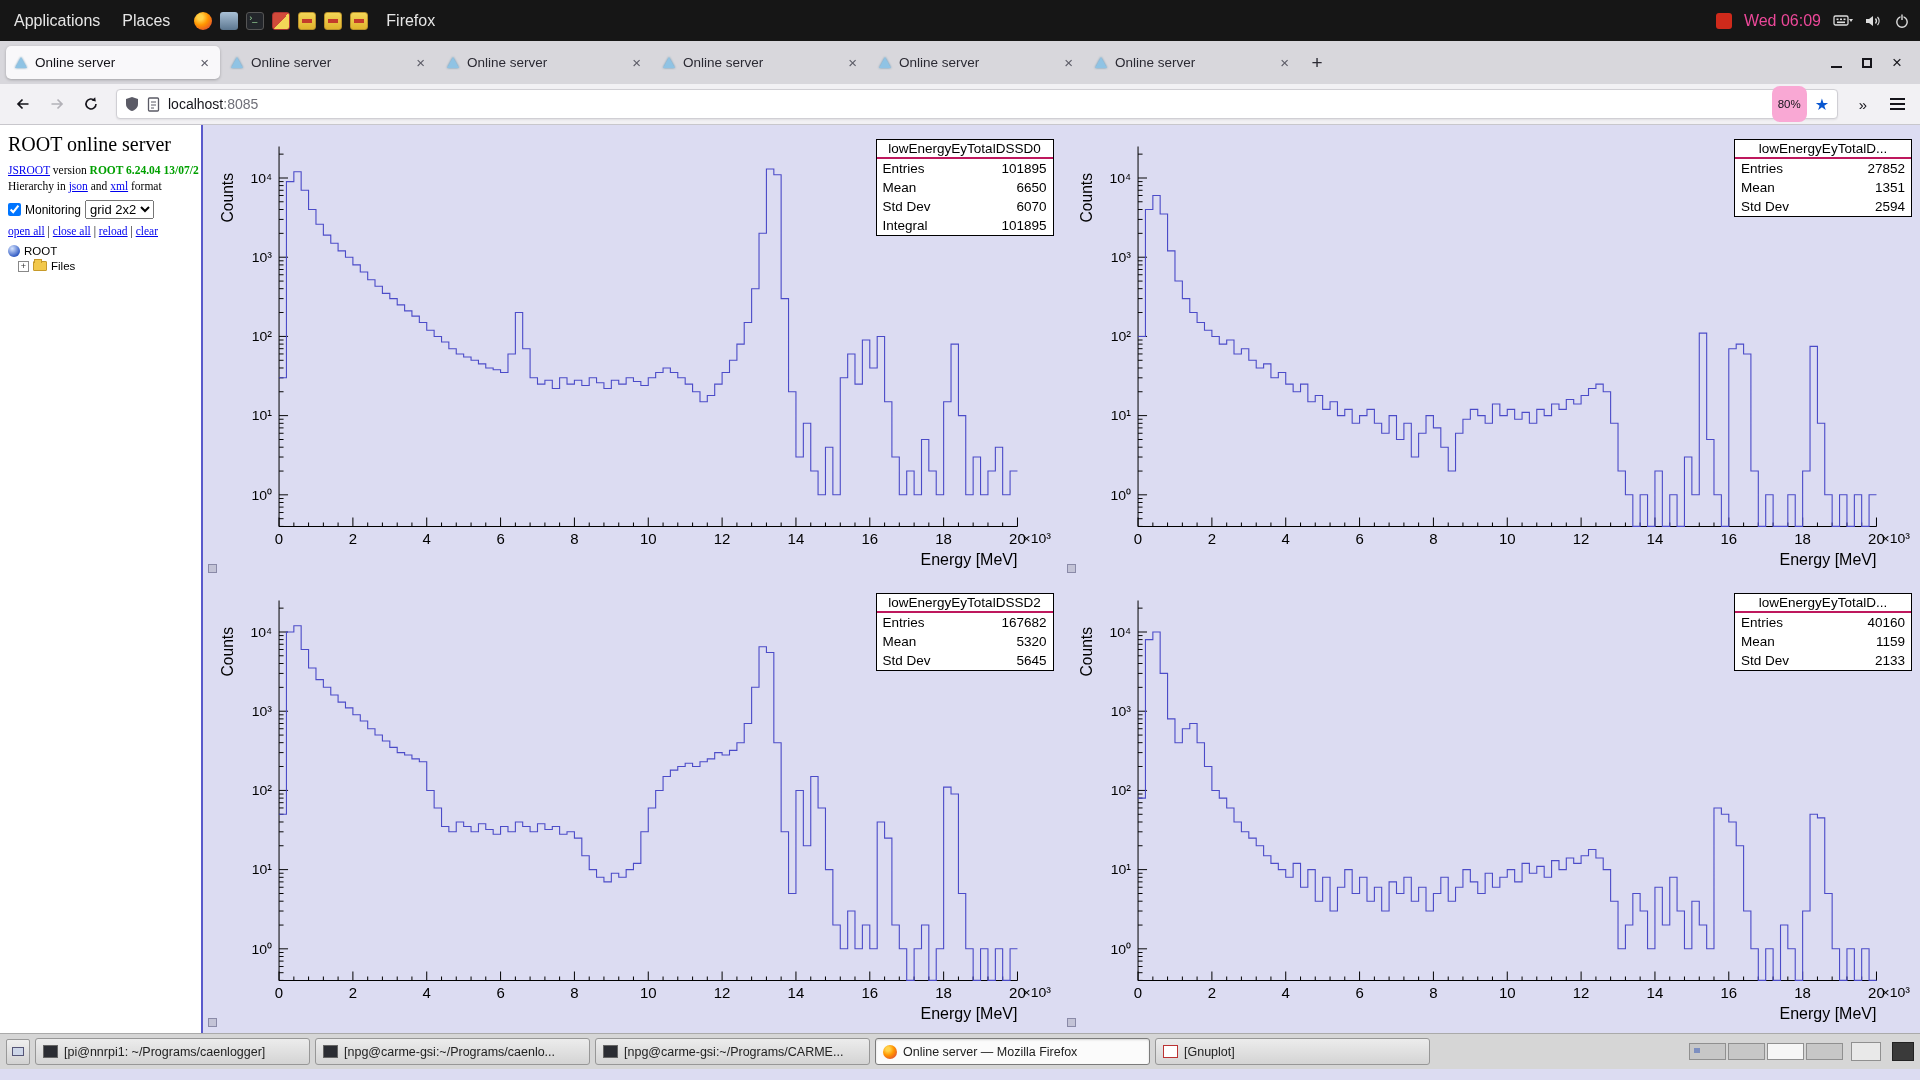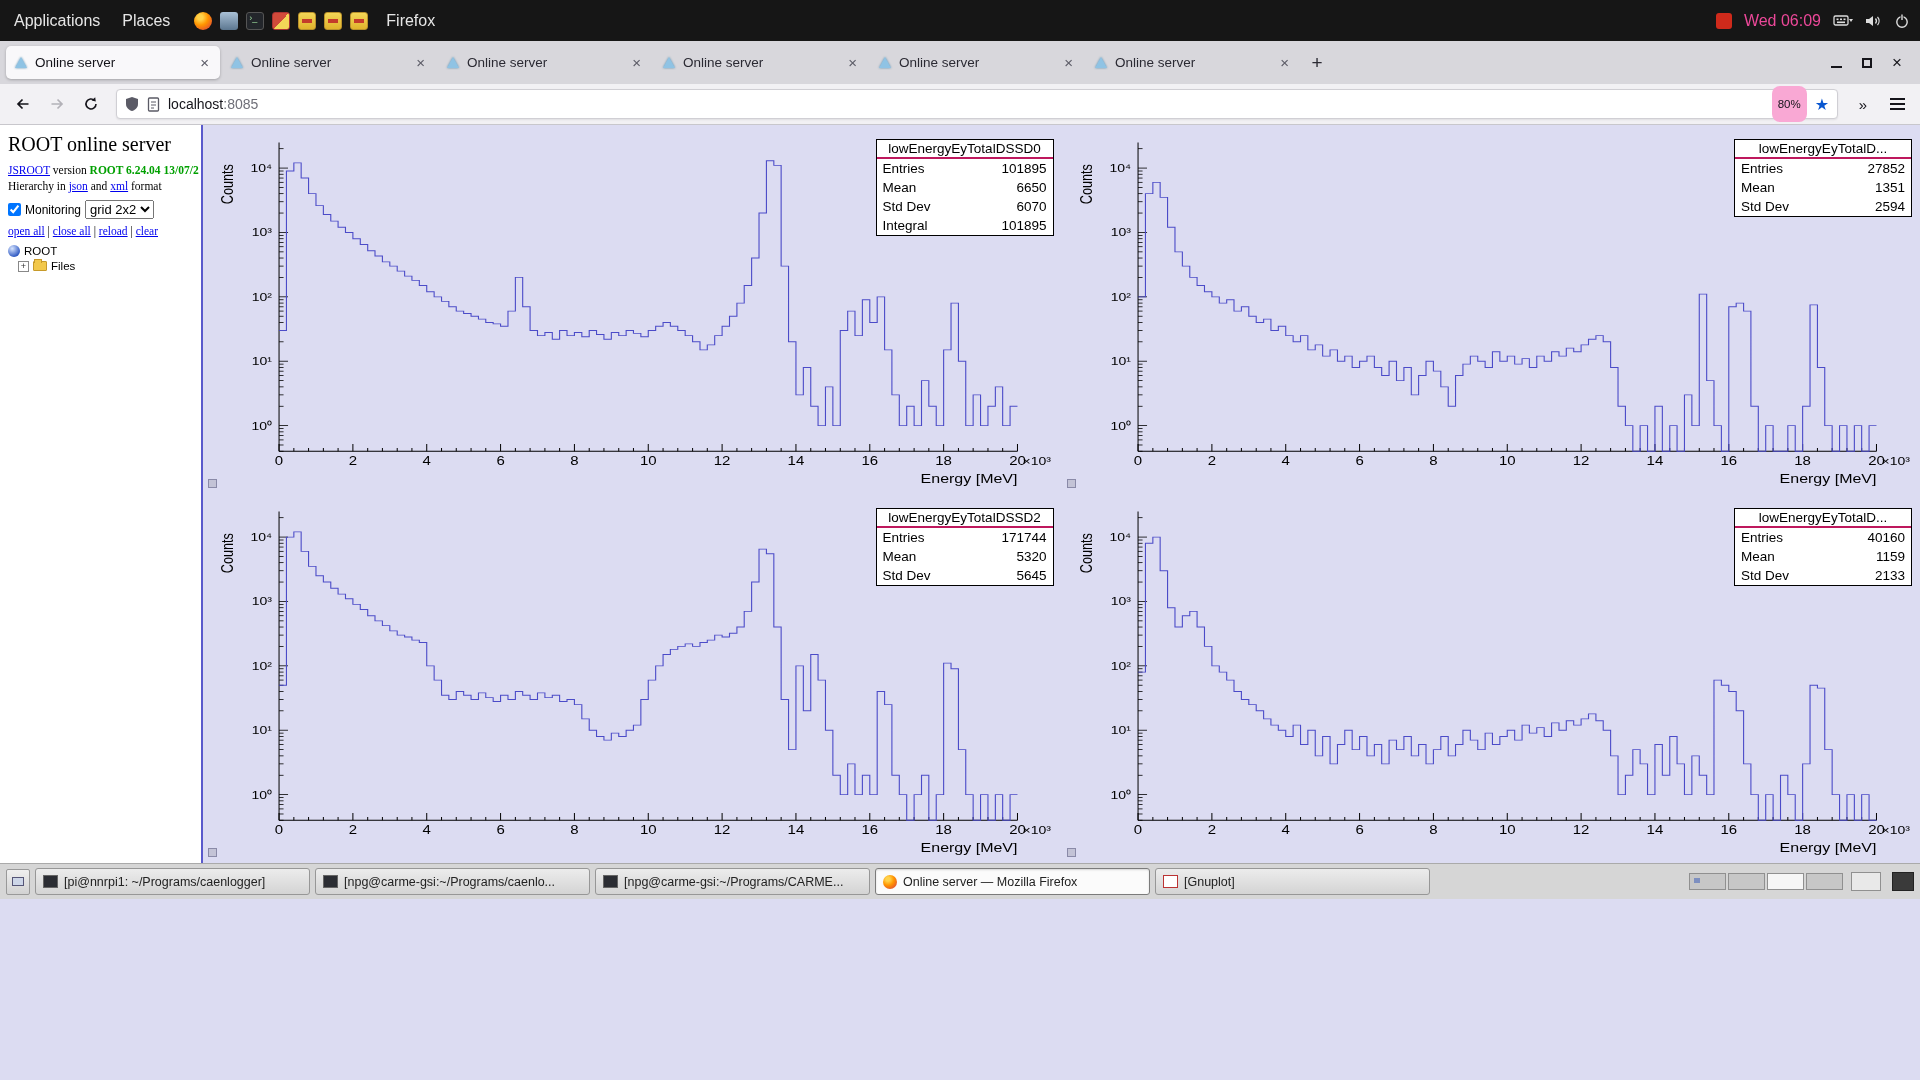--- a/index.html
+++ b/index.html
@@ -40,21 +40,21 @@
   .urlbox { flex:1; height:30px; background:#fff; border:1px solid #d0cfd4; border-radius:4px; display:flex; align-items:center; padding:0 8px; gap:8px; margin:0 6px; box-shadow:0 1px 2px rgba(0,0,0,.08); }
   .urltext { font-size:14px; color:#15141a; flex:1; }
   .urltext .port { color:#6f6f78; }
   .zoom-pill { background:#f9a8d4; border-radius:8px; font-size:11.5px; padding:12px 6px; color:#15141a; }
   .star { color:#0a57d0; font-size:16px; }
   .chev { color:#15141a; font-size:15px; padding:0 4px;}
   .hamburger { display:flex; flex-direction:column; gap:3px; }
   .hamburger span { width:15px; height:2px; background:#15141a; display:block; }
 
   
-  .content { display:flex; height:738px; }
+  .content { display:flex; height:908px; }
   .sidebar { width:203px; background:#fff; padding:6px 8px; font-family:"Liberation Serif",serif; font-size:12px; color:#000; border-right:2px solid #5a5acc; overflow:hidden; }
   .sb-title { font-size:20px; margin:2px 0 8px 0; font-weight:normal; white-space:nowrap; }
   .sb-line { margin-bottom:4px; white-space:nowrap; }
   a.lnk { color:#0000ee; text-decoration:underline; cursor:pointer; }
   .green { color:#00a000; font-weight:bold; }
   .mon-row { display:flex; align-items:center; gap:4px; margin:8px 0 6px 0; font-family:"Liberation Sans",sans-serif; font-size:12px; }
   .mon-row select { font-size:13px; height:19px; }
   .links-row { margin-bottom:8px; white-space:nowrap; }
   .tree { font-family:"Liberation Sans",sans-serif; font-size:11.5px; }
   .tree-row { display:flex; align-items:center; gap:4px; margin-bottom:3px; cursor:pointer; }
@@ -644,21 +644,21 @@
           <text transform="translate(30 100) rotate(-90)" font-size="16" fill="#000">Counts</text>
           <text x="814" y="452" font-size="16" text-anchor="end" fill="#000">Energy [MeV]</text>
           <text x="819" y="429" font-size="14" fill="#000">×10³</text>
           <path d="M76.0 241.5L83.4 241.5L83.4 54.4L90.8 54.4L90.8 47.9L98.1 47.9L98.1 72.4L105.5 72.4L105.5 91.4L112.9 91.4L112.9 103.3L120.3 103.3L120.3 111.2L127.7 111.2L127.7 119.1L135.0 119.1L135.0 126.4L142.4 126.4L142.4 132.3L149.8 132.3L149.8 139.4L157.2 139.4L157.2 145.8L164.6 145.8L164.6 153.7L171.9 153.7L171.9 160.2L179.3 160.2L179.3 166.3L186.7 166.3L186.7 172.8L194.1 172.8L194.1 178.2L201.5 178.2L201.5 180.6L208.8 180.6L208.8 184.6L216.2 184.6L216.2 187.6L223.6 187.6L223.6 217.0L231.0 217.0L231.0 235.0L238.4 235.0L238.4 254.1L245.7 254.1L245.7 259.5L253.1 259.5L253.1 249.4L260.5 249.4L260.5 254.1L267.9 254.1L267.9 259.5L275.3 259.5L275.3 251.2L282.6 251.2L282.6 257.2L290.0 257.2L290.0 262.0L297.4 262.0L297.4 254.1L304.8 254.1L304.8 259.5L312.2 259.5L312.2 249.4L319.5 249.4L319.5 254.1L326.9 254.1L326.9 259.5L334.3 259.5L334.3 251.2L341.7 251.2L341.7 257.2L349.1 257.2L349.1 254.1L356.4 254.1L356.4 262.0L363.8 262.0L363.8 259.5L371.2 259.5L371.2 266.0L378.6 266.0L378.6 284.0L386.0 284.0L386.0 298.3L393.3 298.3L393.3 306.2L400.7 306.2L400.7 310.9L408.1 310.9L408.1 302.0L415.5 302.0L415.5 306.2L422.9 306.2L422.9 298.3L430.2 298.3L430.2 291.9L437.6 291.9L437.6 259.5L445.0 259.5L445.0 235.0L452.4 235.0L452.4 217.0L459.8 217.0L459.8 202.7L467.1 202.7L467.1 196.2L474.5 196.2L474.5 192.5L481.9 192.5L481.9 189.2L489.3 189.2L489.3 192.5L496.7 192.5L496.7 187.6L504.0 187.6L504.0 184.6L511.4 184.6L511.4 178.2L518.8 178.2L518.8 180.6L526.2 180.6L526.2 175.9L533.6 175.9L533.6 168.0L540.9 168.0L540.9 148.3L548.3 148.3L548.3 111.2L555.7 111.2L555.7 69.6L563.1 69.6L563.1 75.5L570.5 75.5L570.5 168.0L577.8 168.0L577.8 259.5L585.2 259.5L585.2 322.8L592.6 322.8L592.6 217.0L600.0 217.0L600.0 273.8L607.4 273.8L607.4 202.7L614.7 202.7L614.7 235.0L622.1 235.0L622.1 298.3L629.5 298.3L629.5 355.2L636.9 355.2L636.9 379.6L644.3 379.6L644.3 340.8L651.6 340.8L651.6 379.6L659.0 379.6L659.0 355.2L666.4 355.2L666.4 379.6L673.8 379.6L673.8 249.4L681.2 249.4L681.2 266.0L688.5 266.0L688.5 355.2L695.9 355.2L695.9 379.6L703.3 379.6L703.3 412.0L710.7 412.0L710.7 379.6L718.1 379.6L718.1 355.2L725.4 355.2L725.4 412.0L732.8 412.0L732.8 379.6L740.2 379.6L740.2 213.6L747.6 213.6L747.6 220.7L755.0 220.7L755.0 322.8L762.3 322.8L762.3 379.6L769.7 379.6L769.7 412.0L777.1 412.0L777.1 379.6L784.5 379.6L784.5 412.0L791.9 412.0L791.9 379.6L799.2 379.6L799.2 412.0L806.6 412.0L806.6 379.6L814.0 379.6" fill="none" stroke="#4b4bc8" stroke-width="1.1"></path>
         </svg>
         <div class="pad-marker"></div>
         <div class="statbox">
           <div class="statbox-title">lowEnergyEyTotalDSSD2</div>
           <div class="statbox-row">
             <span>Entries</span>
-            <span>171744</span>
+            <span>167682</span>
           </div>
           <div class="statbox-row">
             <span>Mean</span>
             <span>5320</span>
           </div>
           <div class="statbox-row">
             <span>Std Dev</span>
             <span>5645</span>
           </div>
         </div>

